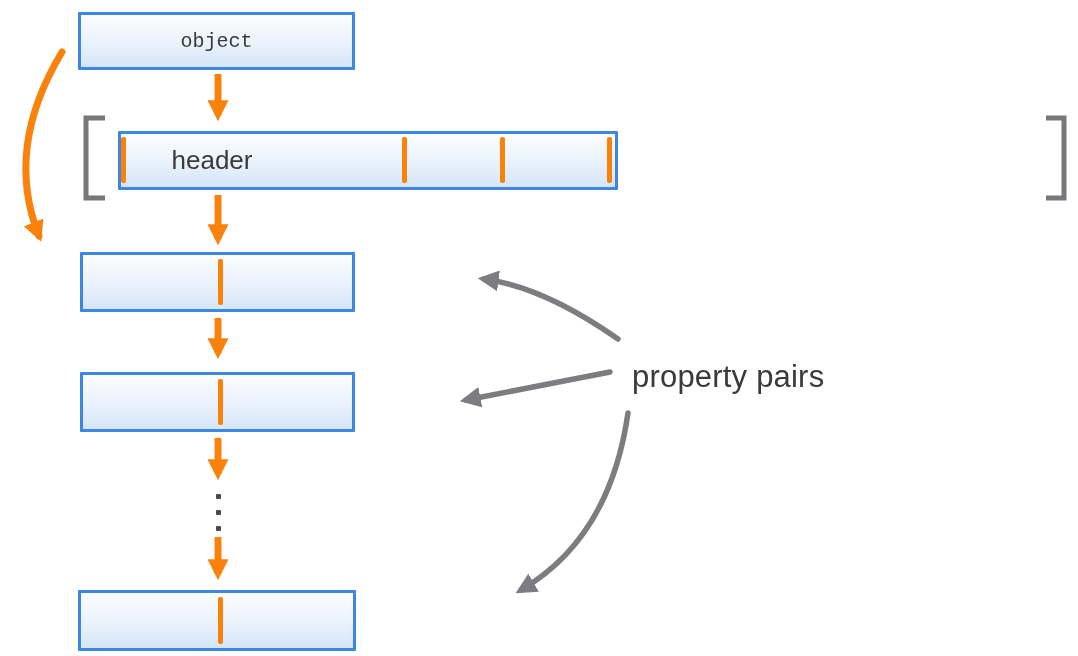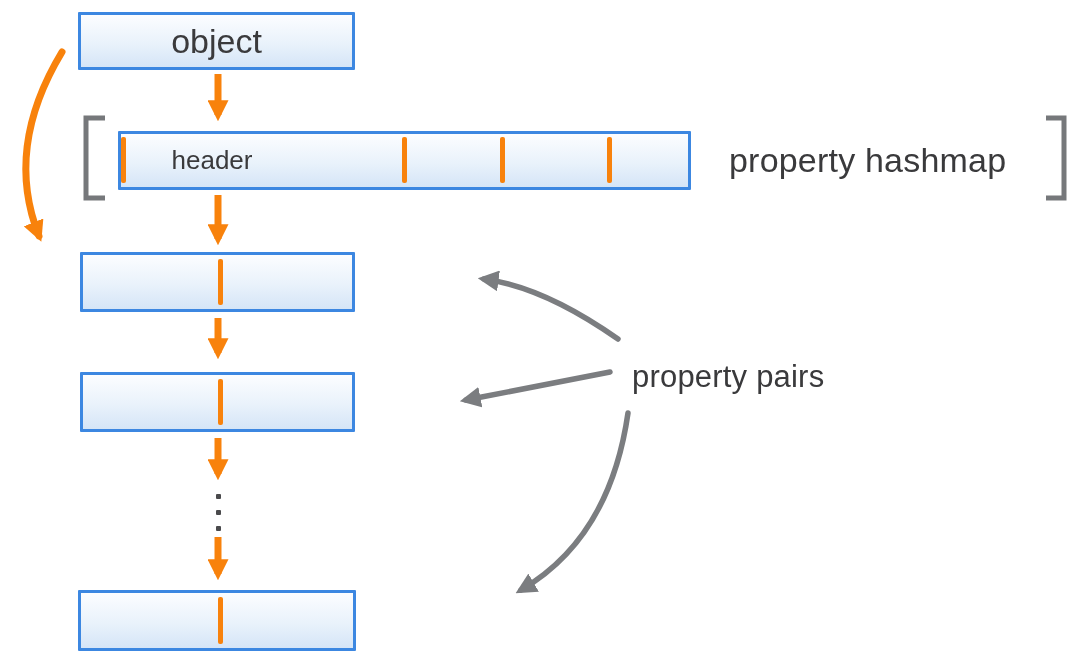--- a/index.html
+++ b/index.html
@@ -11,22 +11,22 @@
     position:relative; width:1078px; height:656px; background:#ffffff; overflow:hidden;
     font-family:"Liberation Sans", sans-serif; color:var(--c-text);
   }
   .bluebox{
     position:absolute; box-sizing:border-box;
     border:3px solid var(--c-border);
     background:linear-gradient(to bottom, var(--c-fill-top) 0%, var(--c-fill-mid) 55%, var(--c-fill-bot) 100%);
     border-radius:1px;
   }
   #box-object{left:78px; top:12px; width:277px; height:58px; display:flex; align-items:center; justify-content:center;}
-  #box-object .lbl{font-size:34px;}
-  #box-hashmap{left:118px; top:131px; width:573px; height:59px;}
+  #box-object .lbl{font-size:20px;font-family:Liberation Mono, monospace;}
+  #box-hashmap{left:118px; top:131px; width:500px; height:59px;}
   #hashmap-header-cell{
     position:absolute; left:0; top:0; width:182px; height:53px;
     display:flex; align-items:center; justify-content:center; font-size:26px;
   }
   .hash-tick{position:absolute; top:3px; bottom:4px; width:5px; background:var(--c-orange); border-radius:2px;}
   .hash-tick:nth-of-type(1){left:181px;}
   .hash-tick:nth-of-type(2){left:281px;}
   .hash-tick:nth-of-type(3){left:379px;}
   .hash-tick:nth-of-type(4){left:486px;}
   .pair-box{width:275px; height:60px;}
@@ -82,21 +82,20 @@
   </div>
 
   <div id="box-hashmap" class="bluebox">
     <div id="hashmap-header-cell">header</div>
 
   <div class="hash-tick"></div>
       <div class="hash-tick"></div>
       <div class="hash-tick"></div>
       <div class="hash-tick"></div>
     </div>
-  <div id="hashmap-label">property hashmap</div>
 
   <div id="pair-1" class="bluebox pair-box">
     <div class="pair-tick"></div>
   </div>
   <div id="pair-2" class="bluebox pair-box">
     <div class="pair-tick"></div>
   </div>
   <div id="pair-3" class="bluebox pair-box">
     <div class="pair-tick"></div>
   </div>

